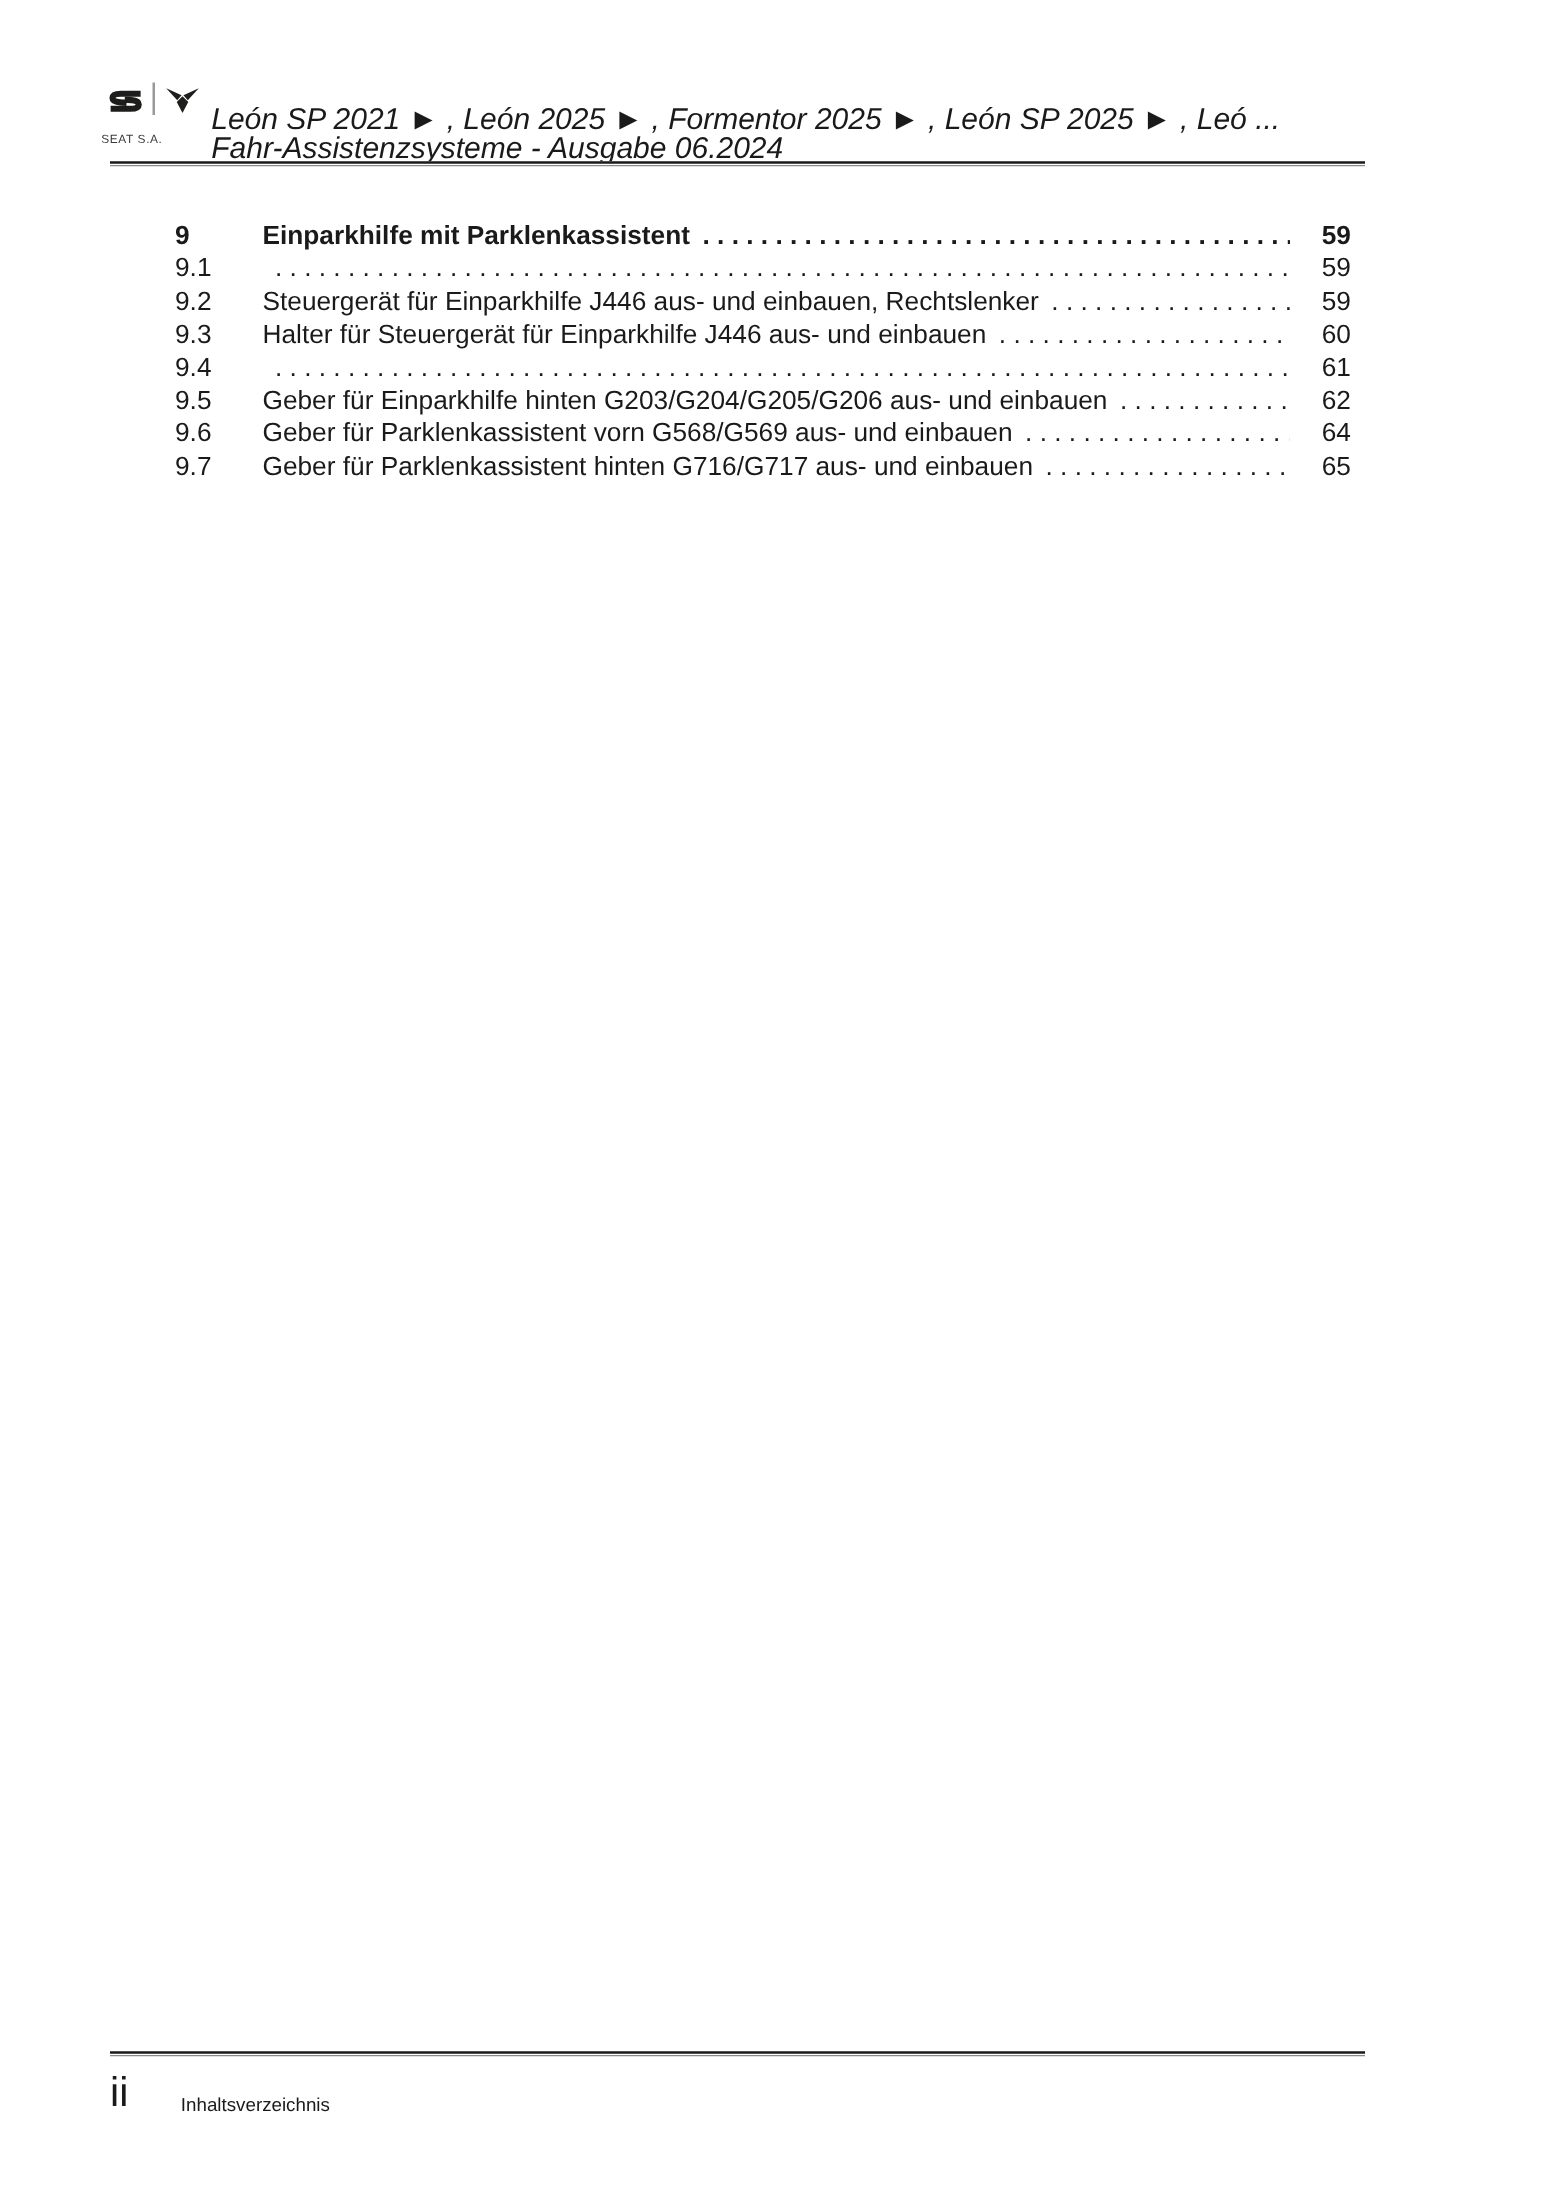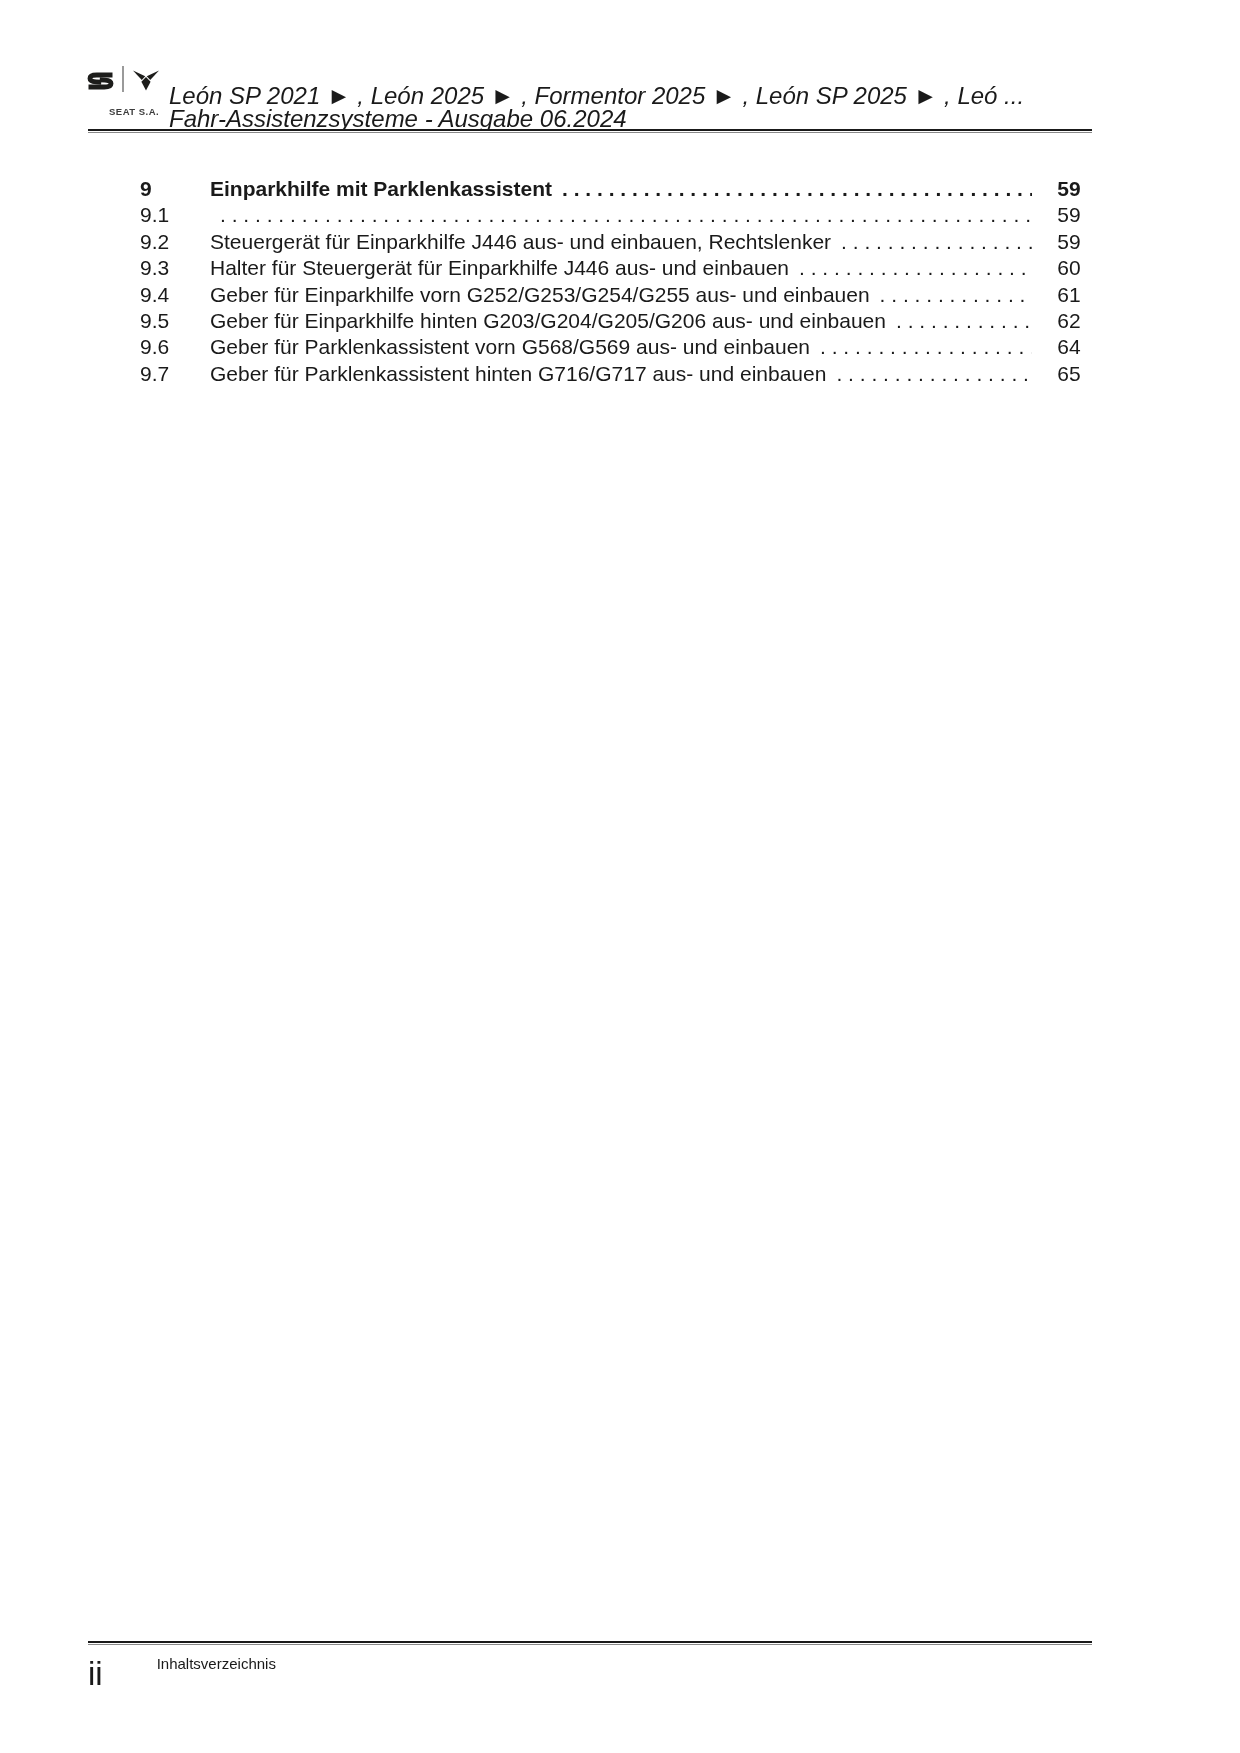--- a/index.html
+++ b/index.html
@@ -13,22 +13,22 @@
   }
   
   .brand{
     position:absolute;left:87px;top:66px;height:26px;
     display:flex;align-items:flex-end;gap:8px;
   }
   .brand svg{display:block;}
   .seat-s{margin-bottom:2px;}
   .logo-divider{width:2px;height:26px;background:#9a9a9a;}
   .brand-label{
-    position:absolute;left:109px;top:106px;
-    font-size:9.5px;font-weight:bold;letter-spacing:.5px;color:#3c3c3c;
+    position:absolute;left:81px;top:106px;
+    font-size:9.5px;font-weight:normal;letter-spacing:.5px;color:#3c3c3c;
     white-space:nowrap;
   }
   
   .header-text{
     position:absolute;left:169px;top:84px;
     font-size:24px;line-height:23px;white-space:nowrap;font-style:italic;
   }
   
   .rule{
     position:absolute;left:88px;width:1004px;height:1px;
@@ -49,21 +49,21 @@
   .toc-num{flex:none;width:70px;}
   .toc-title{flex:none;text-align:right;}
   .leader{
     flex:1 1 0;min-width:0;overflow:hidden;
     margin:0 14px 0 10px;
   }
   .toc-page{flex:none;width:46px;text-align:center;}
   
   .footer{
     position:absolute;left:88px;top:1655px;
-    display:flex;align-items:flex-start;gap:16px;white-space:nowrap;
+    display:flex;align-items:flex-end;gap:4px;white-space:nowrap;
   }
   .footer-pgnum{font-size:33px;line-height:38px;}
   .footer-label{font-size:15px;margin-left:38px;}
 </style>
 </head>
 <body>
 
 <div class="page">
 
   <div class="brand">
@@ -115,21 +115,20 @@
 
     <div class="toc-row">
       <span class="toc-num">9.3</span>
       <span class="toc-title">Halter für Steuergerät für Einparkhilfe J446 aus- und einbauen</span>
       <span class="leader">. . . . . . . . . . . . . . . . . . . . . . . . . . . . . . . . . . . . . . . . . . . . . . . . . . . . . . . . . . . . . . . . . . . . . . . .</span>
       <span class="toc-page">60</span>
     </div>
 
     <div class="toc-row">
       <span class="toc-num">9.4</span>
-      <span class="toc-title">Geber für Einparkhilfe vorn G252/G253/G254/G255 aus- und einbauen</span>
       <span class="leader">. . . . . . . . . . . . . . . . . . . . . . . . . . . . . . . . . . . . . . . . . . . . . . . . . . . . . . . . . . . . . . . . . . . . . . . .</span>
       <span class="toc-page">61</span>
     </div>
 
     <div class="toc-row">
       <span class="toc-num">9.5</span>
       <span class="toc-title">Geber für Einparkhilfe hinten G203/G204/G205/G206 aus- und einbauen</span>
       <span class="leader">. . . . . . . . . . . . . . . . . . . . . . . . . . . . . . . . . . . . . . . . . . . . . . . . . . . . . . . . . . . . . . . . . . . . . . . .</span>
       <span class="toc-page">62</span>
     </div>

